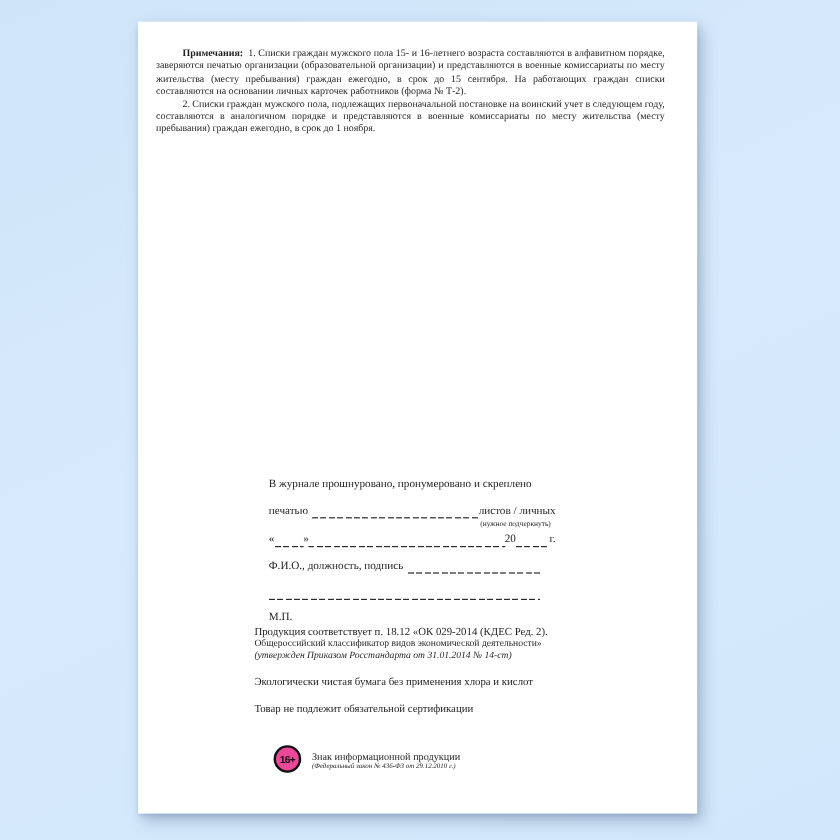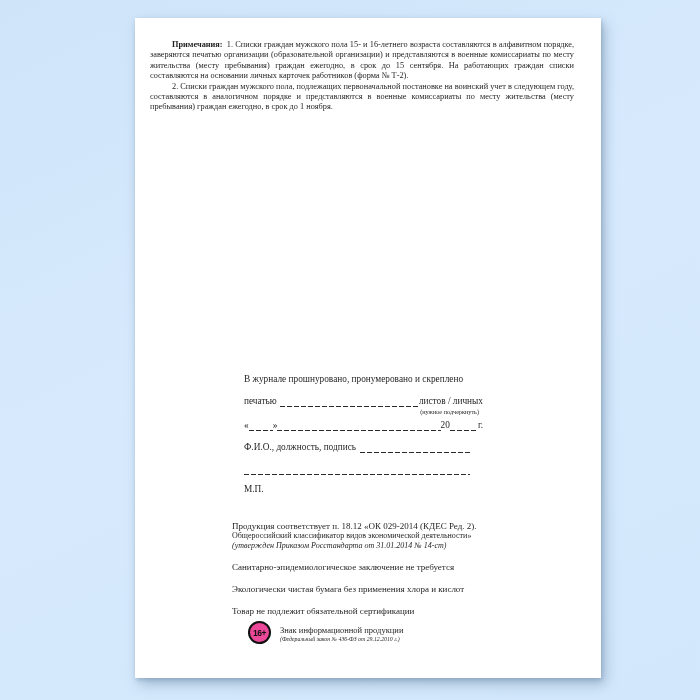--- a/index.html
+++ b/index.html
@@ -6,32 +6,31 @@
   body{
     width:700px;height:700px;overflow:hidden;position:relative;
     background:linear-gradient(155deg,#cfe4f9 0%,#d7eafd 45%,#d2e7fb 100%);
     font-family:"Liberation Serif","DejaVu Serif",serif;
     color:#1f1f1f;
   }
   .page{
     position:absolute;left:115px;top:18px;width:466px;height:660px;
     background:#ffffff;
     box-shadow:1px 2px 4px rgba(96,126,158,.35), 4px 6px 12px rgba(96,126,158,.45);
-    margin-left:20px;
   }
   
   .notes{
     position:absolute;left:15px;top:22px;width:424px;
     font-size:8.3px;line-height:10.4px;text-align:justify;
   }
   .notes p{margin:0;text-indent:22px;}
   .notes b{margin-right:2px;}
   
   .stitch{
-    position:absolute;left:109px;top:356px;width:239px;
+    position:absolute;left:109px;top:381px;width:239px;
     font-size:9.3px;line-height:11px;white-space:nowrap;
   }
   .row{display:flex;align-items:center;}
   .uline{
     display:inline-block;height:10px;
     background:repeating-linear-gradient(90deg,#2b2b2b 0,#2b2b2b 5px,transparent 5px,transparent 7px) left bottom / 100% 1px no-repeat;
   }
   .uline.flex{flex:1;}
   .w24{width:24px;} .w28{width:28px;}
   .gap{display:inline-block;width:3px;}
@@ -104,21 +103,20 @@
 
     <div class="uline full-line"></div>
 
     <div class="mp">М.П.</div>
   </div>
 
   <div class="compliance">
     <div>Продукция соответствует п. 18.12 «ОК 029-2014 (КДЕС Ред. 2).</div>
     <div class="l2">Общероссийский классификатор видов экономической деятельности»</div>
     <div class="l3">(утвержден Приказом Росстандарта от 31.01.2014 № 14-ст)</div>
-    <div class="spaced">Санитарно-эпидемиологическое заключение не требуется</div>
     <div class="spaced2">Экологически чистая бумага без применения хлора и кислот</div>
     <div class="spaced2">Товар не подлежит обязательной сертификации</div>
   </div>
 
   <div class="agemark">
     <div class="badge">16+</div>
     <div class="txt">
       <div class="label">Знак информационной продукции</div>
       <div class="law">(Федеральный закон № 436-ФЗ от 29.12.2010 г.)</div>
     </div>

